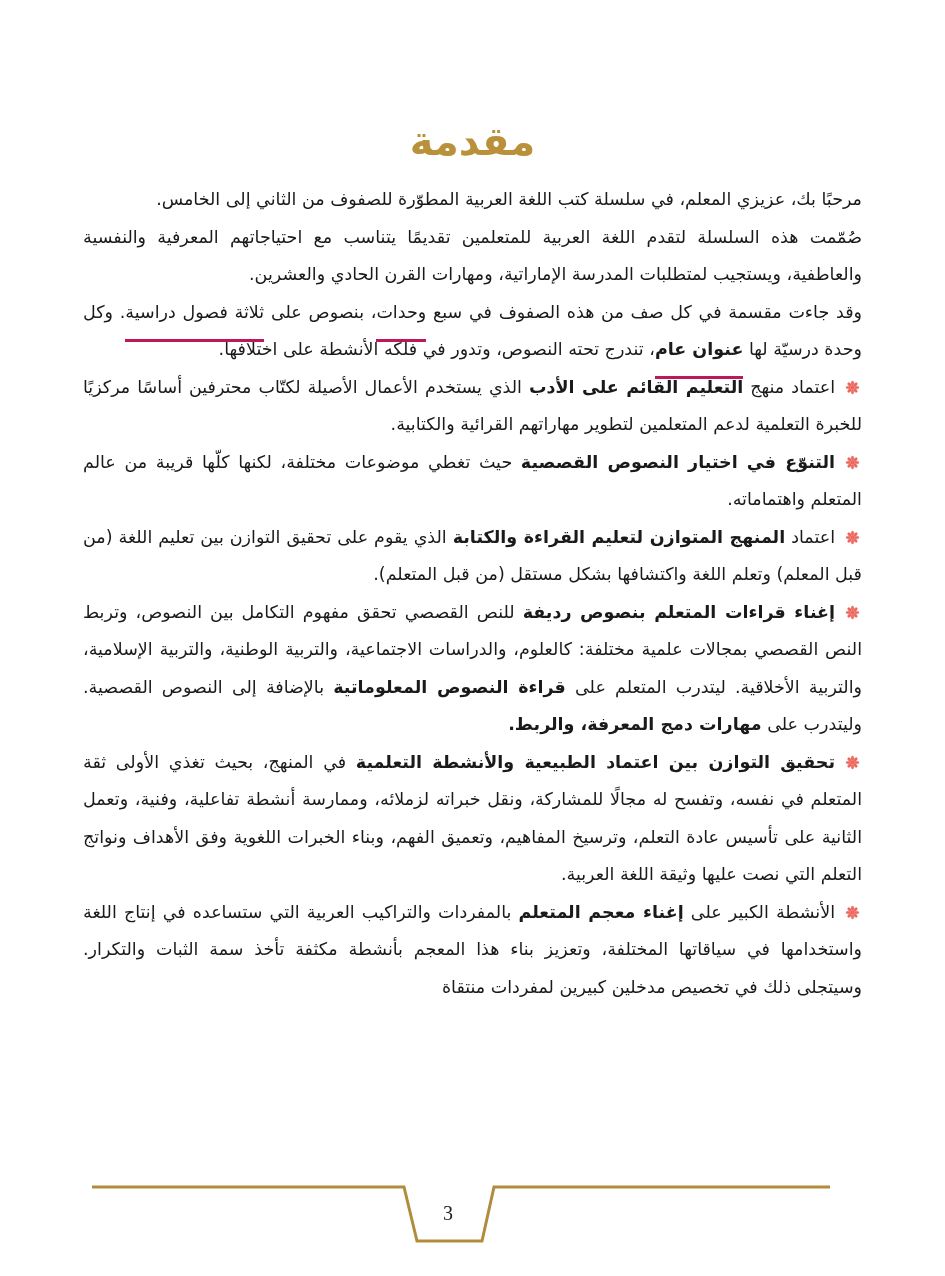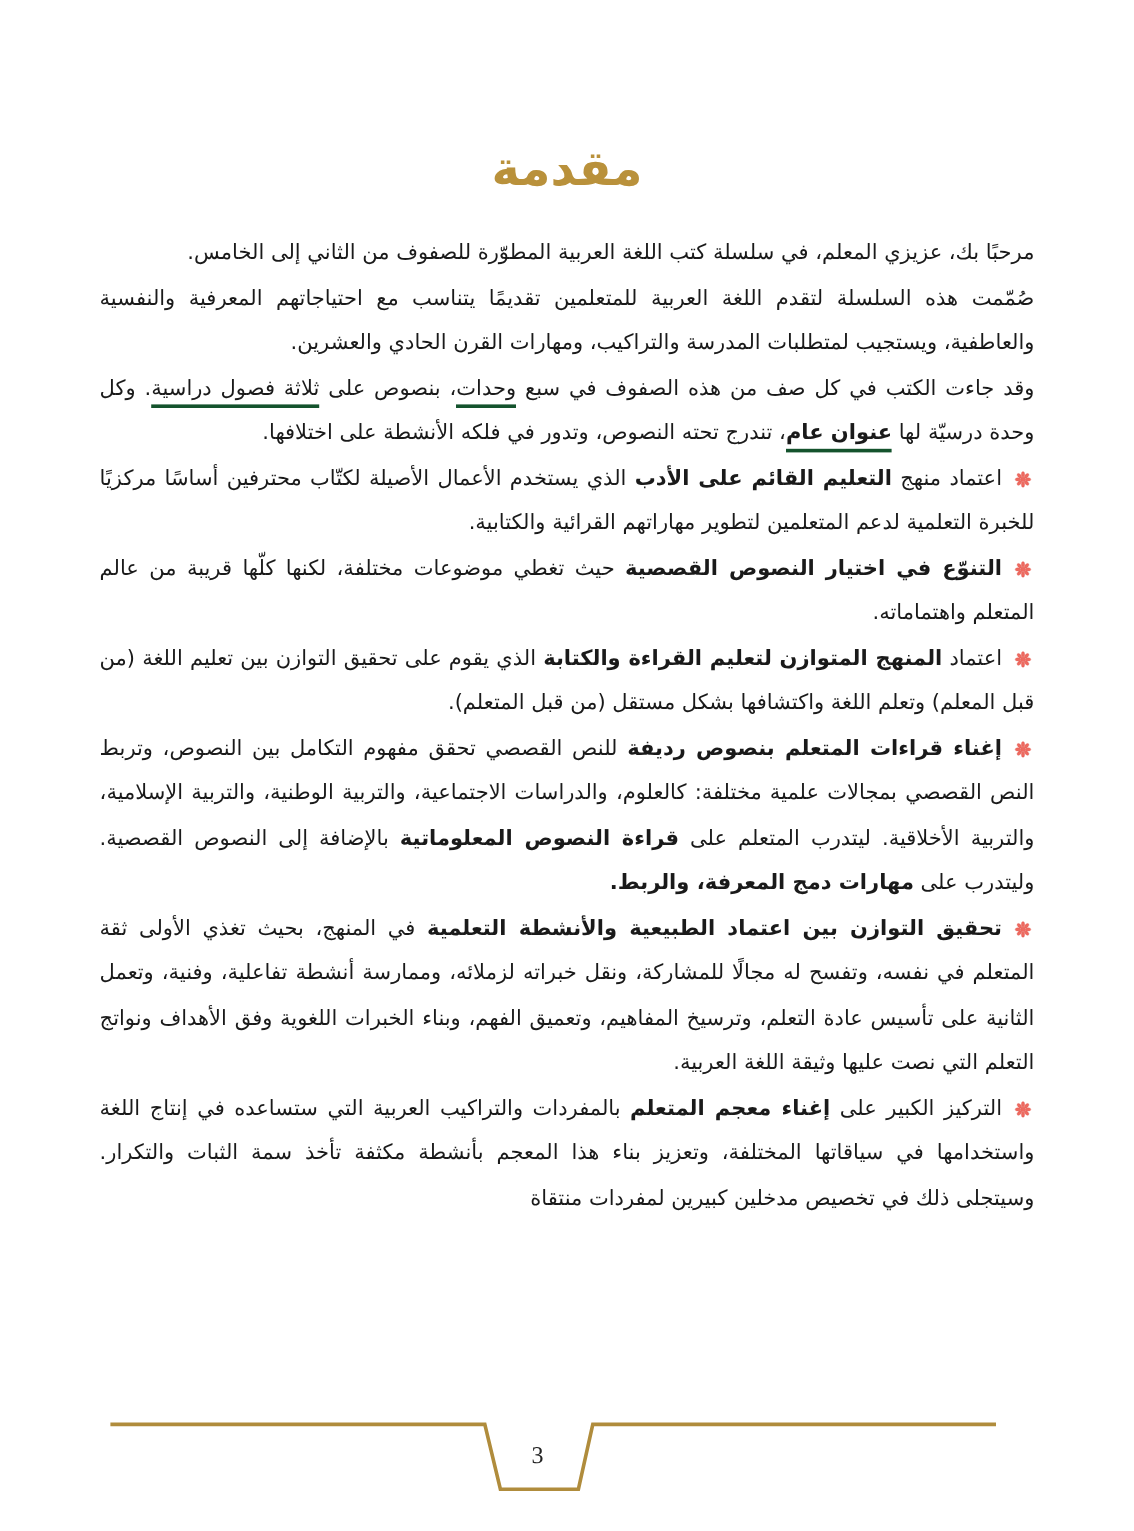--- a/index.html
+++ b/index.html
@@ -27,40 +27,39 @@
   .content {
     position: absolute;
     top: 181px;
     right: 83px;
     width: 779px;
     direction: rtl;
     text-align: justify;
     font-size: 17.5px;
     line-height: 37.5px;
     color: #1a1a1a;
-    margin-top: 12px;
   }
   .block { margin: 0; }
   .bullet {
     position: relative;
     text-indent: 27px; 
   }
   .marker {
     position: absolute;
     right: 2px;
     top: 11px;
     width: 15px;
     height: 15px;
     text-indent: 0;
     line-height: 0;
   }
   .b { font-weight: bold; }
   .u {
-    border-bottom: 3px solid #14532d;
-    padding-bottom: 3px;
+    border-bottom: 3px solid #be185d;
+    padding-bottom: 17px;
   }
   .footer {
     position: absolute;
     top: 1184px;
     left: 0;
     width: 945px;
     height: 80px;
   }
   .footer svg { display: block; }
   .pagenum {
@@ -76,22 +75,22 @@
 </style>
 </head>
 <body>
 
 <div class="page">
 
   <h1 class="title">مقدمة</h1>
 
   <div class="content" id="content-blocks">
       <div class="block para"><span class="">مرحبًا بك، عزيزي المعلم، في سلسلة كتب اللغة العربية المطوّرة للصفوف من الثاني إلى الخامس.</span></div>
-      <div class="block para"><span class="">صُمّمت هذه السلسلة لتقدم اللغة العربية للمتعلمين تقديمًا يتناسب مع احتياجاتهم المعرفية والنفسية والعاطفية، ويستجيب لمتطلبات المدرسة والتراكيب، ومهارات القرن الحادي والعشرين.</span></div>
-      <div class="block para"><span class="">وقد جاءت الكتب في كل صف من هذه الصفوف في سبع </span><span class="u">وحدات</span><span class="">، بنصوص على </span><span class="u">ثلاثة فصول دراسية</span><span class="">. وكل وحدة درسيّة لها </span><span class="b u">عنوان عام</span><span class="">، تندرج تحته النصوص، وتدور في فلكه الأنشطة على اختلافها.</span></div>
+      <div class="block para"><span class="">صُمّمت هذه السلسلة لتقدم اللغة العربية للمتعلمين تقديمًا يتناسب مع احتياجاتهم المعرفية والنفسية والعاطفية، ويستجيب لمتطلبات المدرسة الإماراتية، ومهارات القرن الحادي والعشرين.</span></div>
+      <div class="block para"><span class="">وقد جاءت مقسمة في كل صف من هذه الصفوف في سبع </span><span class="u">وحدات</span><span class="">، بنصوص على </span><span class="u">ثلاثة فصول دراسية</span><span class="">. وكل وحدة درسيّة لها </span><span class="b u">عنوان عام</span><span class="">، تندرج تحته النصوص، وتدور في فلكه الأنشطة على اختلافها.</span></div>
       <div class="block bullet">
   <span class="marker"><svg width="15" height="15" viewBox="0 0 20 20">
             <g fill="#EE6A60" stroke="#E0544B" stroke-width="0.4">
               <ellipse cx="10" cy="4.4" rx="1.8" ry="3.1"></ellipse>
               <ellipse cx="10" cy="4.4" rx="1.8" ry="3.1" transform="rotate(45 10 10)"></ellipse>
               <ellipse cx="10" cy="4.4" rx="1.8" ry="3.1" transform="rotate(90 10 10)"></ellipse>
               <ellipse cx="10" cy="4.4" rx="1.8" ry="3.1" transform="rotate(135 10 10)"></ellipse>
               <ellipse cx="10" cy="4.4" rx="1.8" ry="3.1" transform="rotate(180 10 10)"></ellipse>
               <ellipse cx="10" cy="4.4" rx="1.8" ry="3.1" transform="rotate(225 10 10)"></ellipse>
               <ellipse cx="10" cy="4.4" rx="1.8" ry="3.1" transform="rotate(270 10 10)"></ellipse>
@@ -167,21 +166,21 @@
               <ellipse cx="10" cy="4.4" rx="1.8" ry="3.1" transform="rotate(45 10 10)"></ellipse>
               <ellipse cx="10" cy="4.4" rx="1.8" ry="3.1" transform="rotate(90 10 10)"></ellipse>
               <ellipse cx="10" cy="4.4" rx="1.8" ry="3.1" transform="rotate(135 10 10)"></ellipse>
               <ellipse cx="10" cy="4.4" rx="1.8" ry="3.1" transform="rotate(180 10 10)"></ellipse>
               <ellipse cx="10" cy="4.4" rx="1.8" ry="3.1" transform="rotate(225 10 10)"></ellipse>
               <ellipse cx="10" cy="4.4" rx="1.8" ry="3.1" transform="rotate(270 10 10)"></ellipse>
               <ellipse cx="10" cy="4.4" rx="1.8" ry="3.1" transform="rotate(315 10 10)"></ellipse>
               <circle cx="10" cy="10" r="2.6"></circle>
             </g>
           </svg></span>
-<span class="">التركيز الكبير على </span><span class="b ">إغناء معجم المتعلم</span><span class=""> بالمفردات والتراكيب العربية التي ستساعده في إنتاج اللغة واستخدامها في سياقاتها المختلفة، وتعزيز بناء هذا المعجم بأنشطة مكثفة تأخذ سمة الثبات والتكرار. وسيتجلى ذلك في تخصيص مدخلين كبيرين لمفردات منتقاة</span></div>
+<span class="">الأنشطة الكبير على </span><span class="b ">إغناء معجم المتعلم</span><span class=""> بالمفردات والتراكيب العربية التي ستساعده في إنتاج اللغة واستخدامها في سياقاتها المختلفة، وتعزيز بناء هذا المعجم بأنشطة مكثفة تأخذ سمة الثبات والتكرار. وسيتجلى ذلك في تخصيص مدخلين كبيرين لمفردات منتقاة</span></div>
     </div>
 
   <div class="footer">
     <svg width="945" height="64" viewBox="0 0 945 64">
       <polyline points="92,3 404,3 417,57 482,57 494,3 830,3" fill="none" stroke="#B08C3C" stroke-width="3" stroke-linejoin="miter"></polyline>
     </svg>
     <div class="pagenum">3</div>
   </div>
 
 </div>

